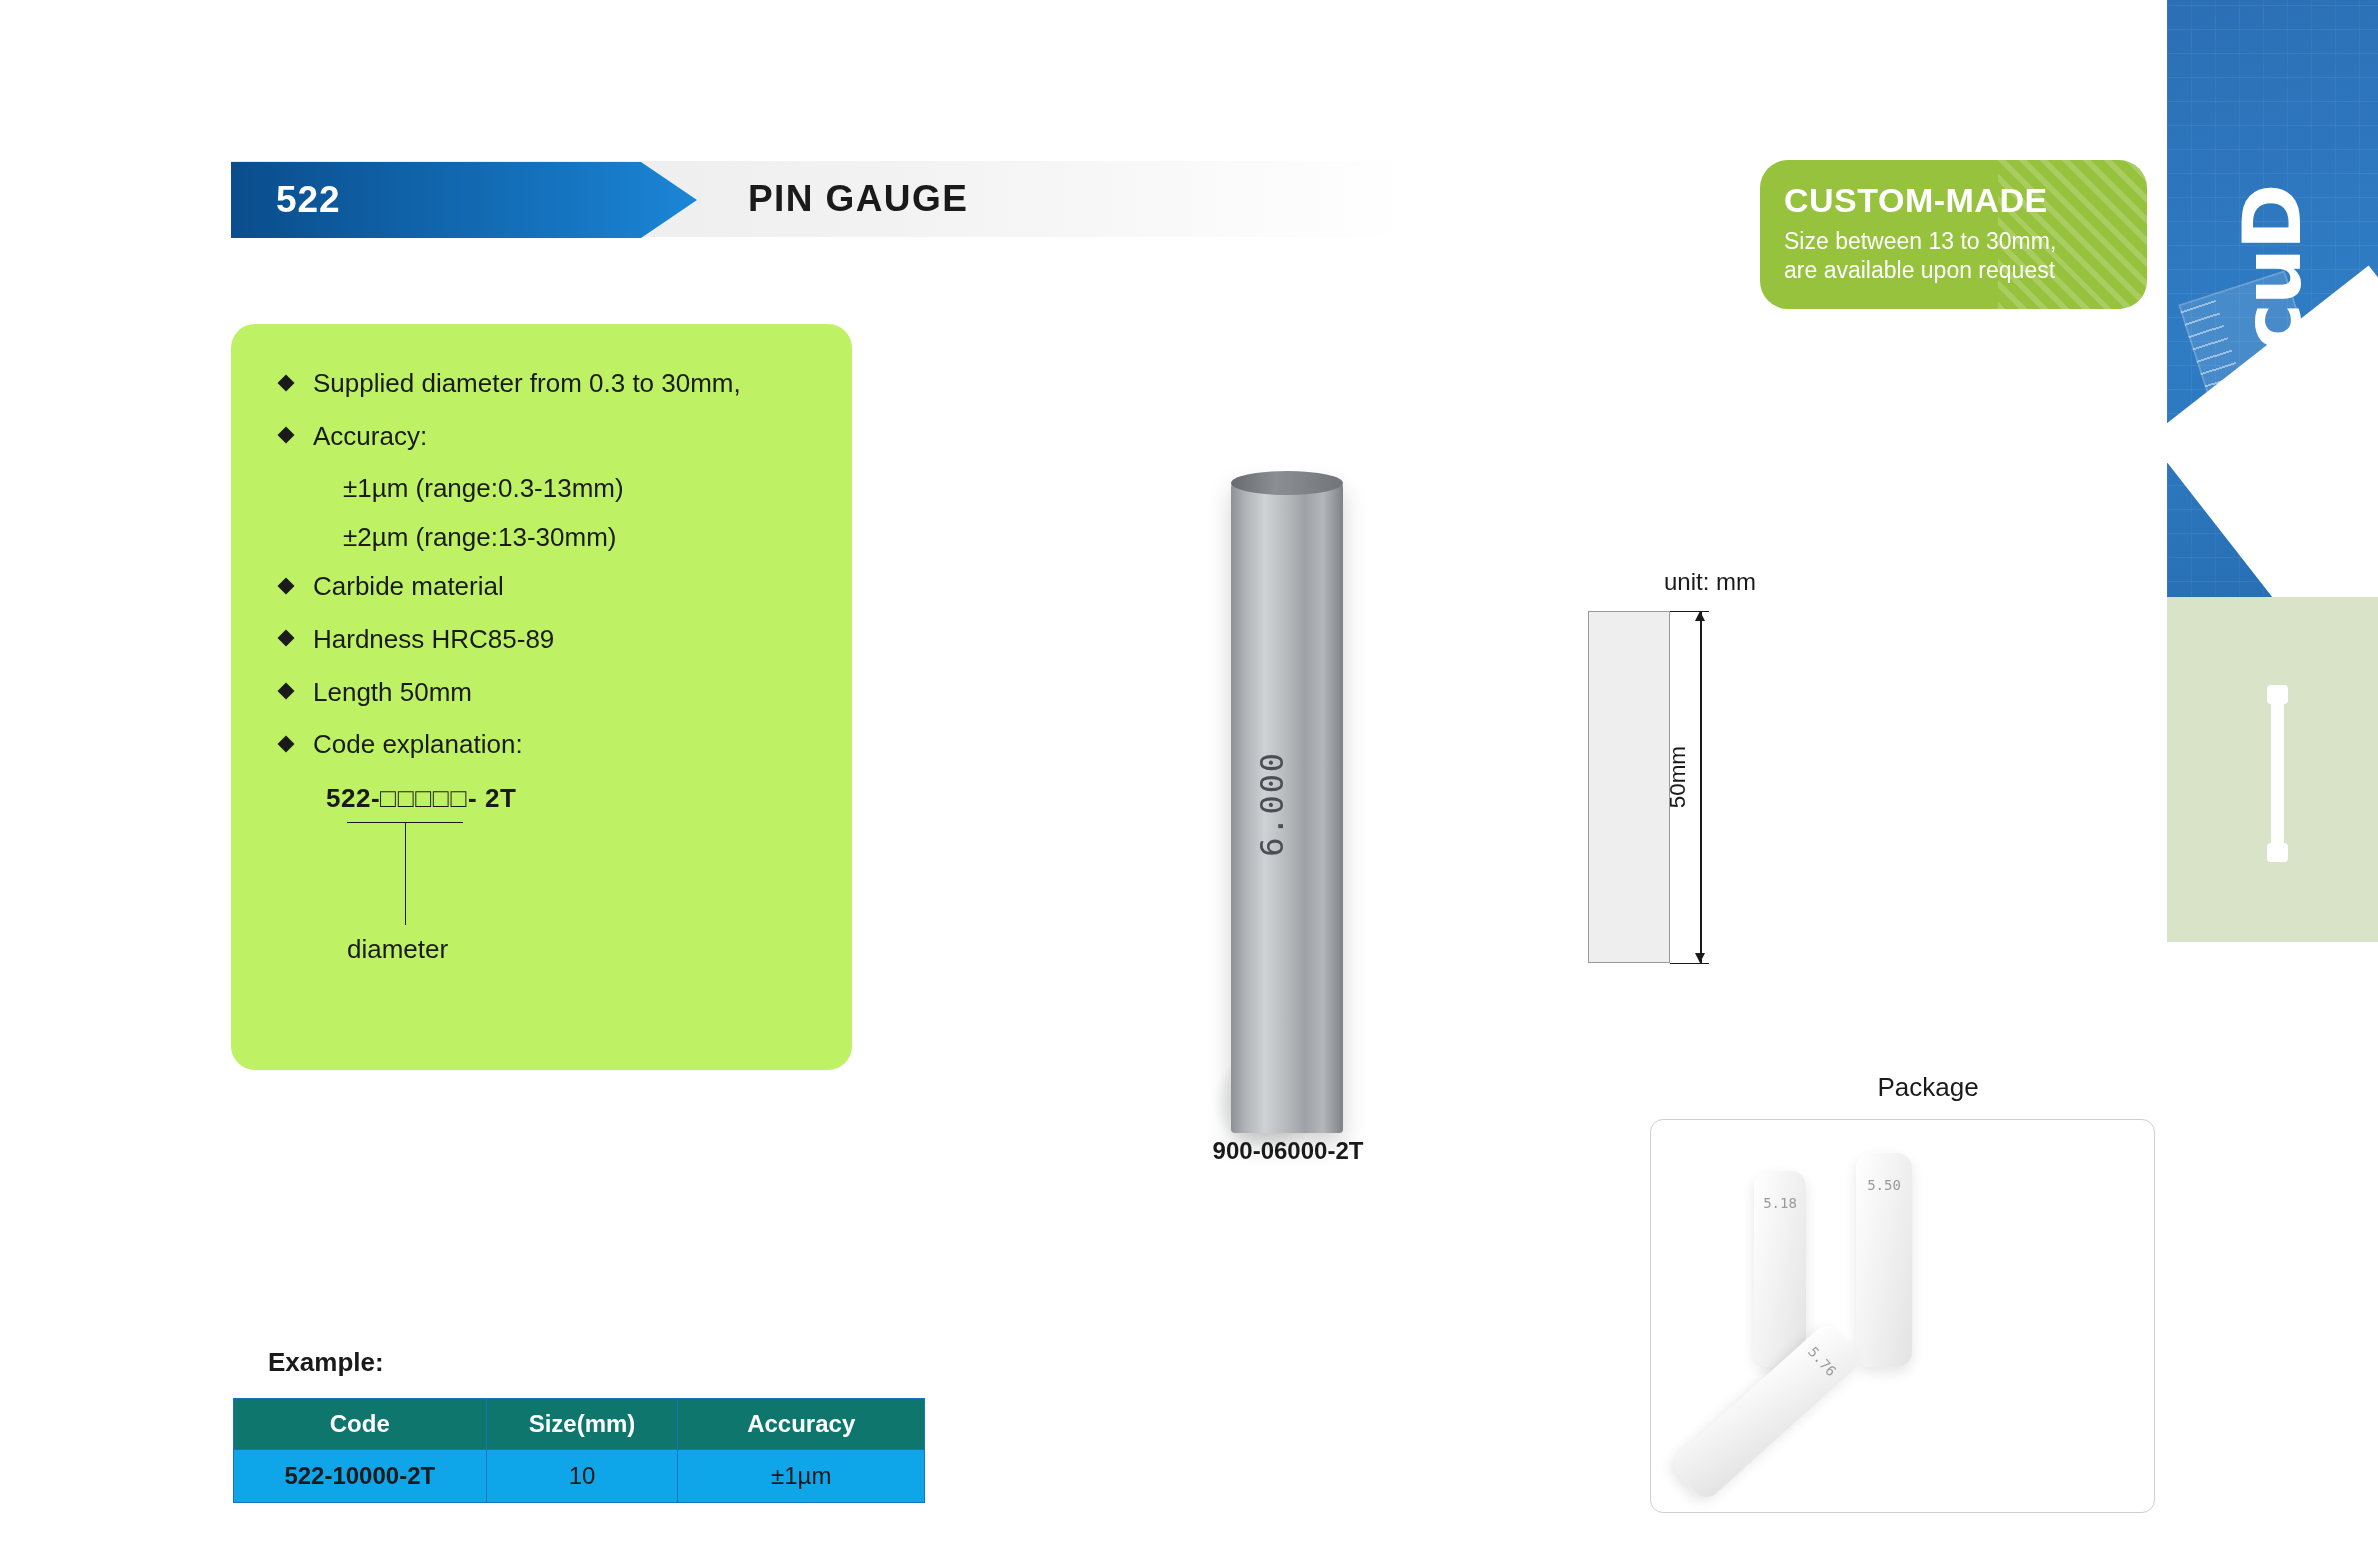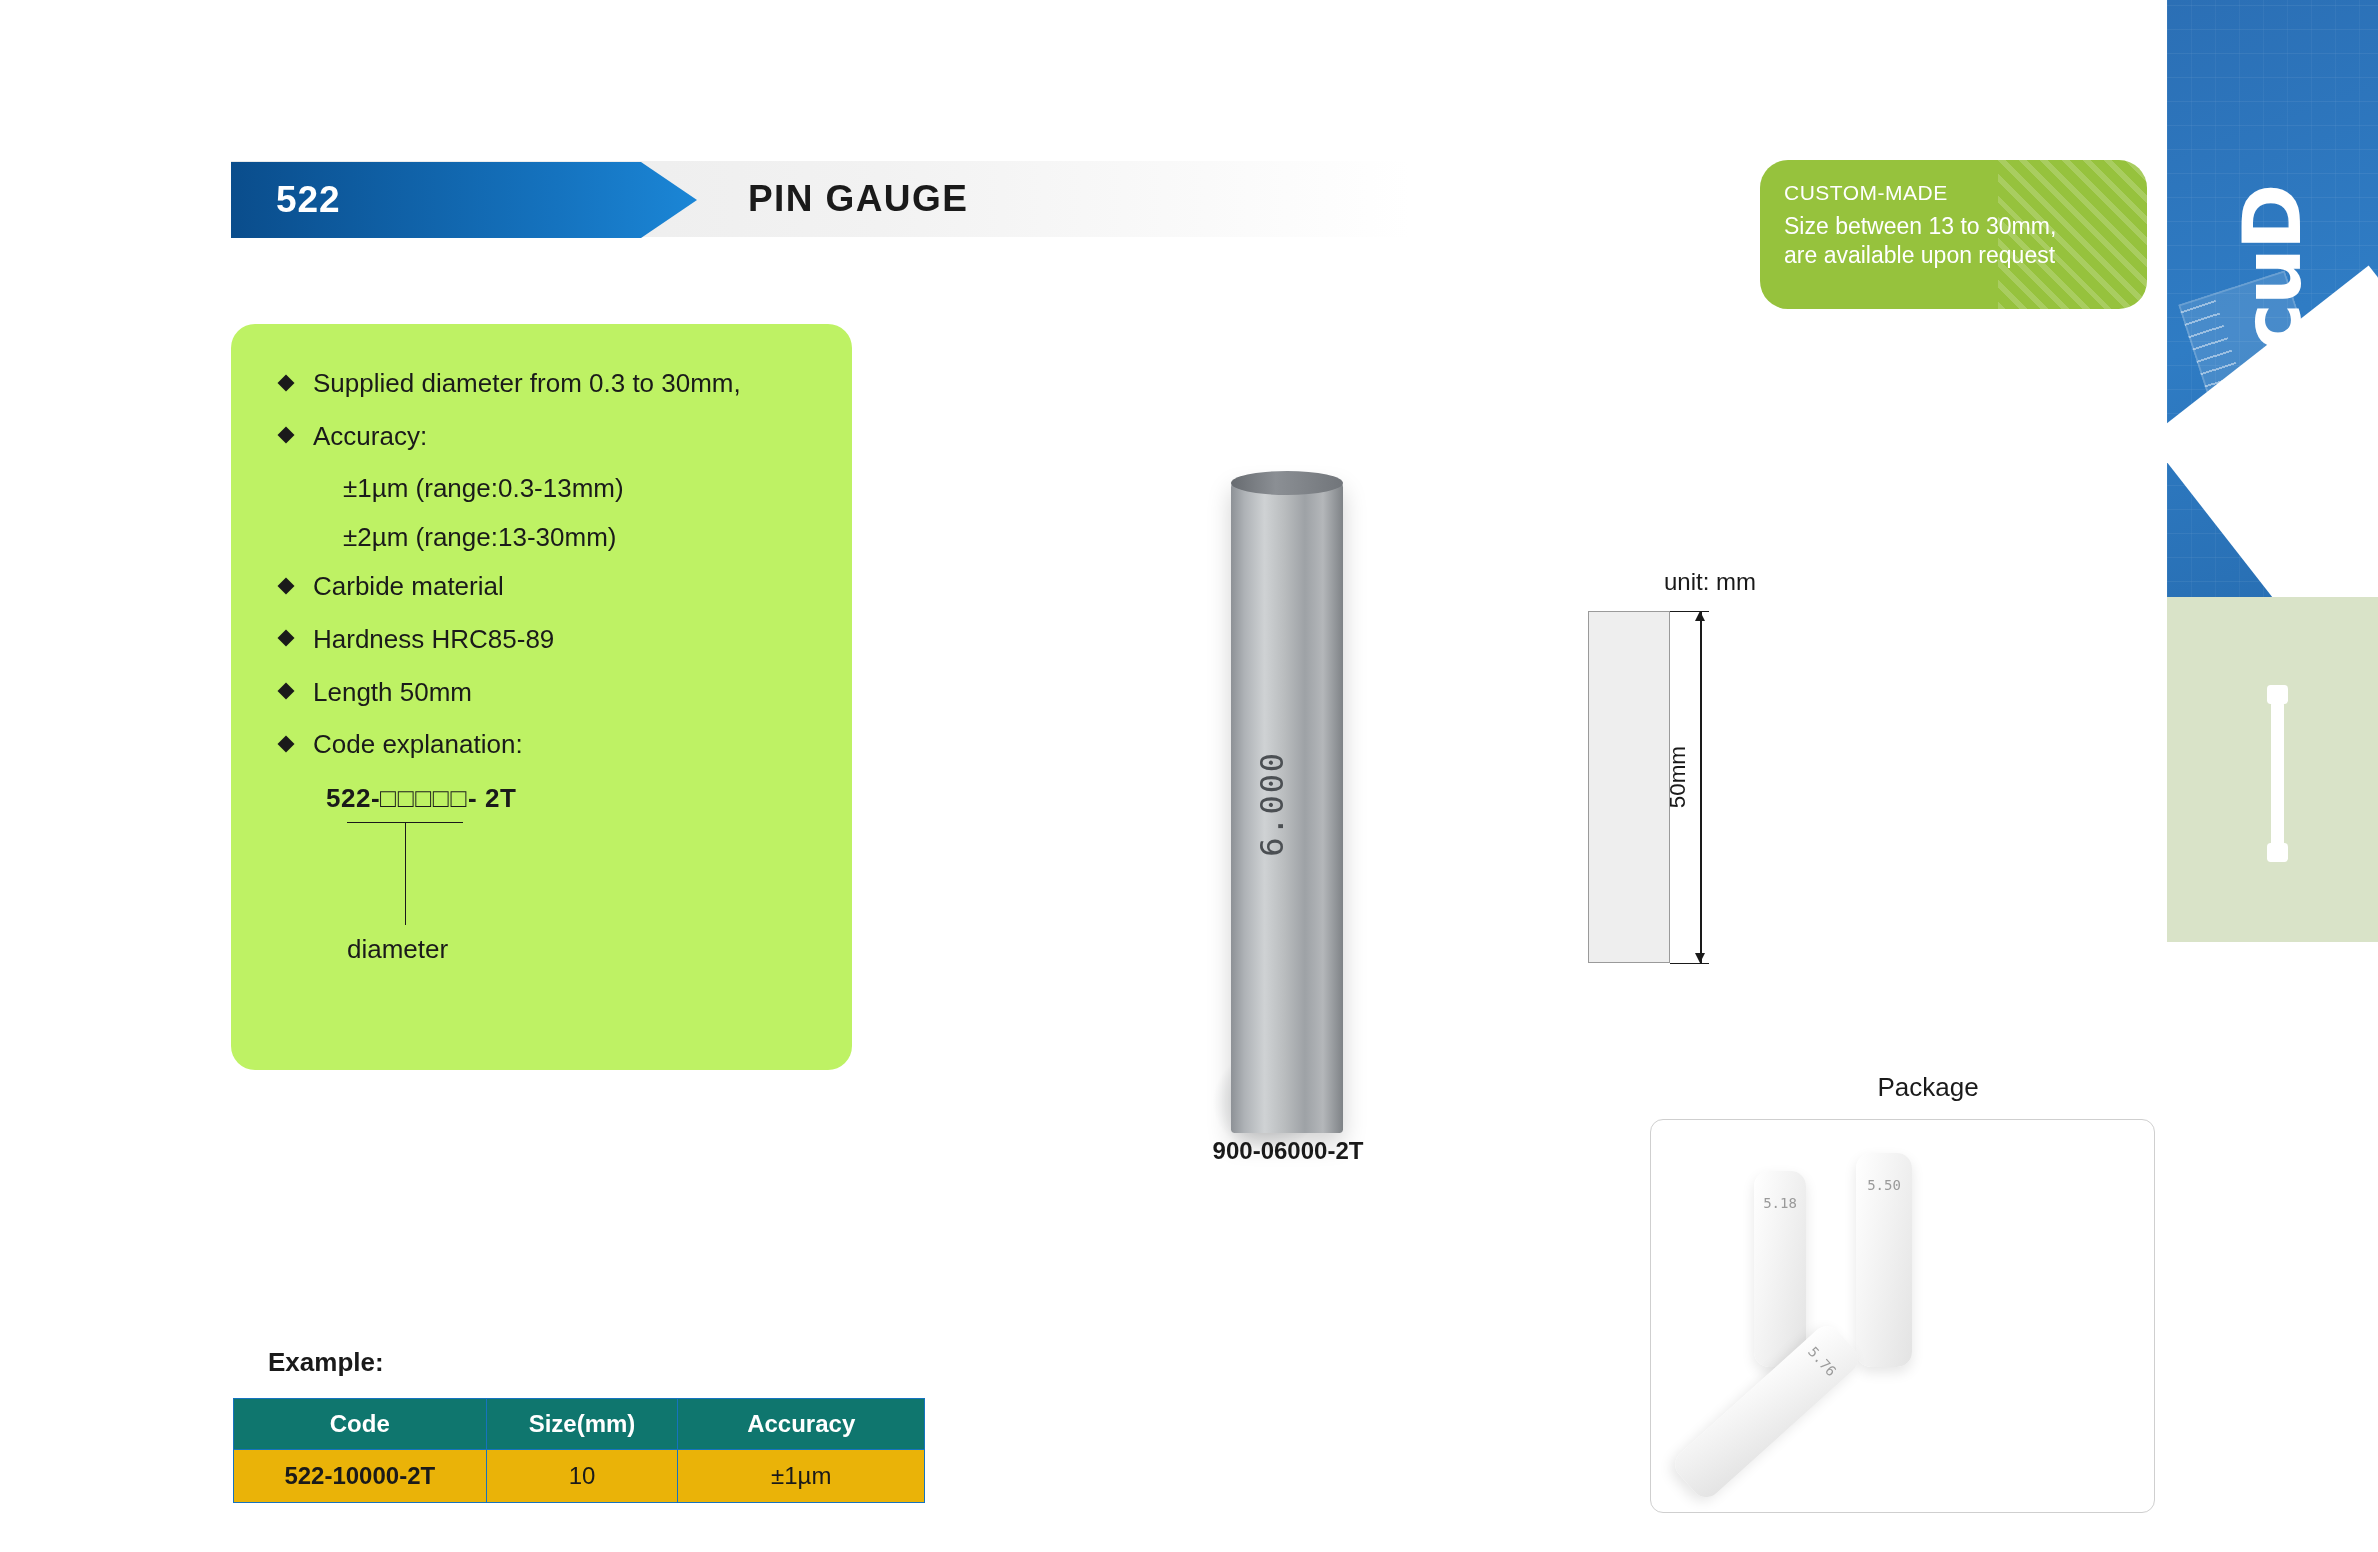--- a/index.html
+++ b/index.html
@@ -173,22 +173,22 @@
   .custom-made::after {
     content: "";
     position: absolute;
     right: -37px; top: -37px;
     width: 186px; height: 186px;
     background-image: repeating-linear-gradient(45deg, rgba(255,255,255,.18) 0 5.6px, transparent 5.6px 15px);
     transform: rotate(0deg);
   }
   .cm-title {
     color: #ffffff;
-    font-size: 21px;
-    font-weight: 400;
+    font-size: 34px;
+    font-weight: 700;
     letter-spacing: 0.5px;
     margin-bottom: 7.5px;
     position: relative;
     z-index: 2;
   }
   .cm-line {
     color: #ffffff;
     font-size: 23px;
     line-height: 1.28;
     position: relative;
@@ -448,21 +448,21 @@
     background: #0f766e;
     color: #ffffff;
     font-weight: 700;
     height: 48px;
     border: 0.9px solid #1573bf;
   }
   .example-table td {
     height: 50px;
     text-align: center;
     border: 0.9px solid #1573bf;
-    background: #eab308;
+    background: #0ea5e9;
   }
   .example-table td.code-cell { font-weight: 700; }
   .col-code { width: 254px; }
   .col-size { width: 191px; }
   .col-acc  { width: 247px; }
 </style>
 </head>
 <body>
 
 <div class="brand-panel">

